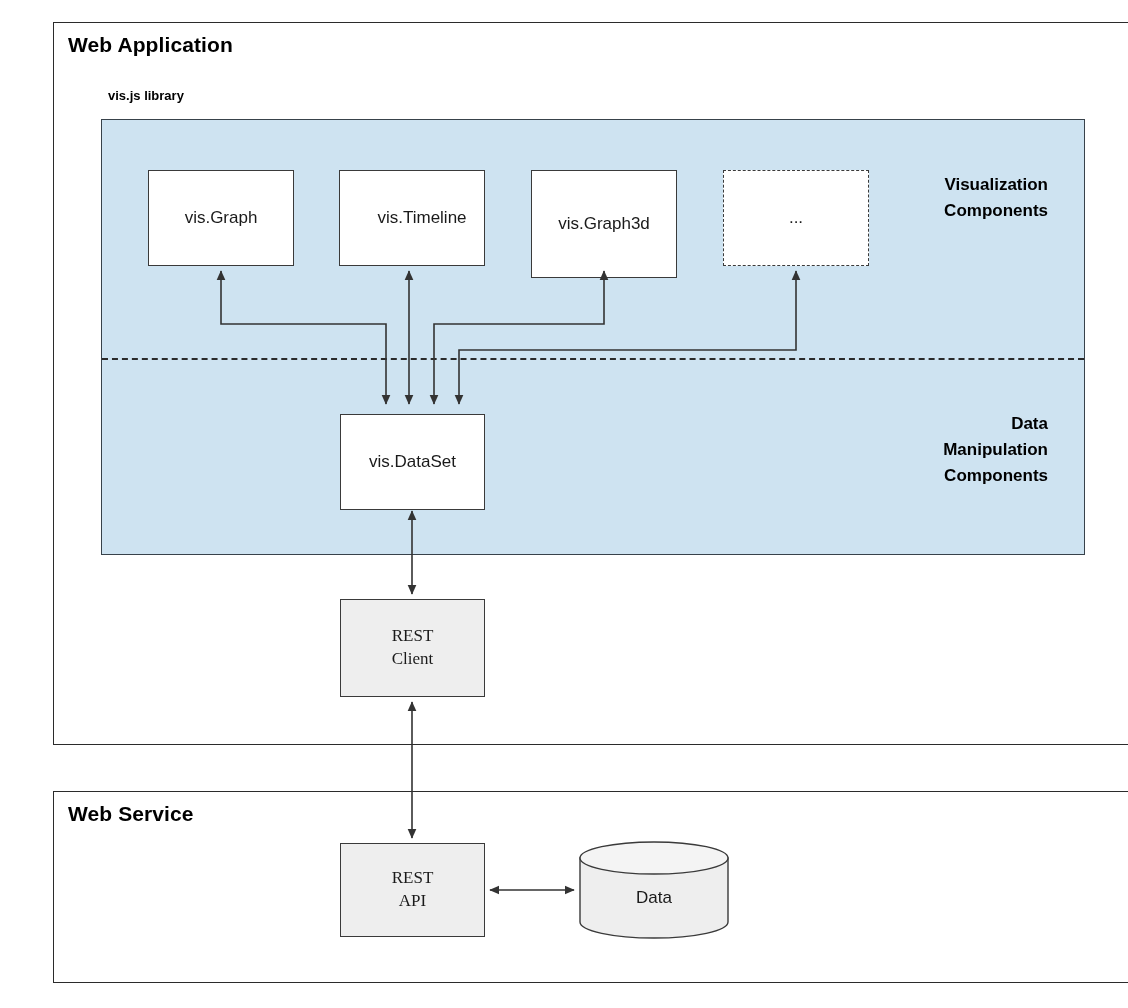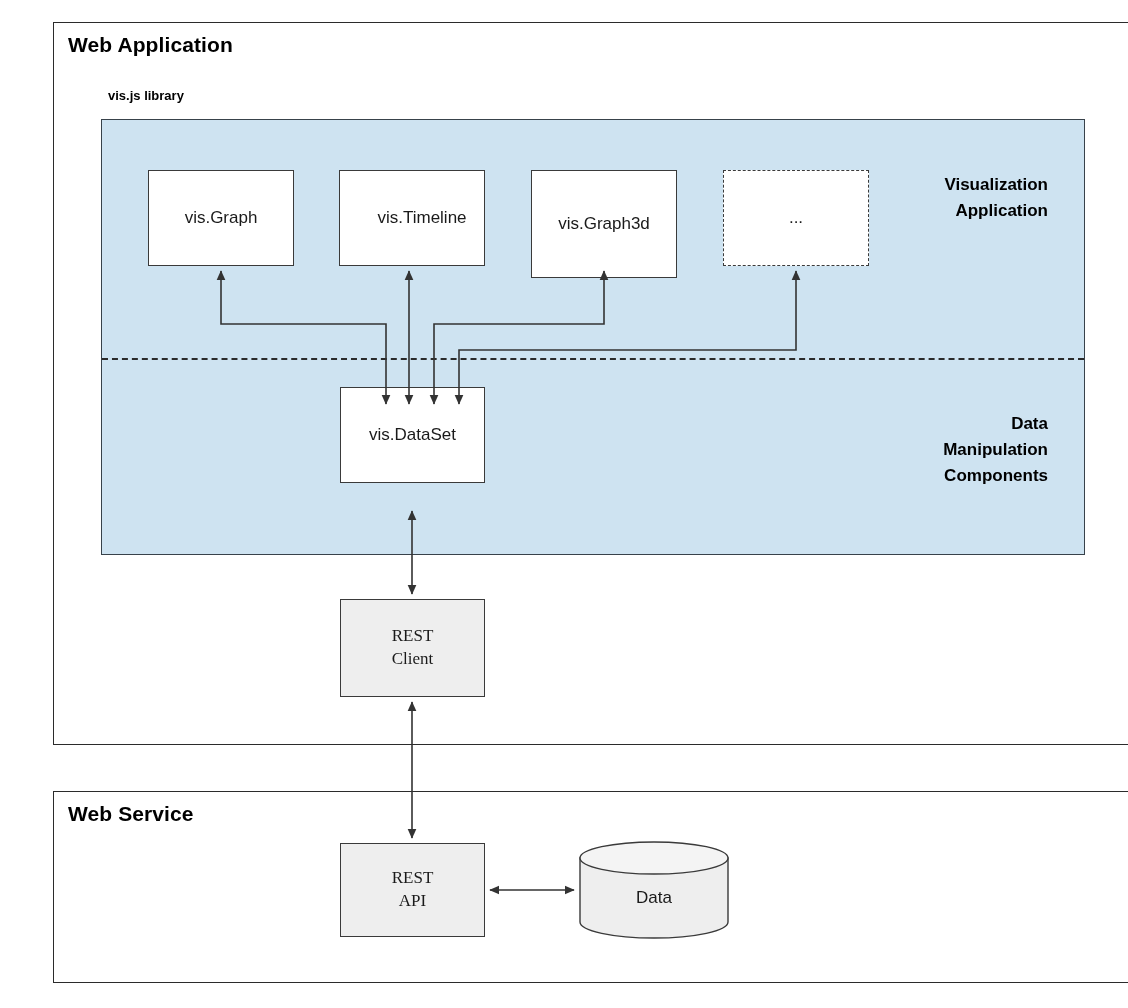--- a/index.html
+++ b/index.html
@@ -126,34 +126,34 @@
   <div class="container-box" style="left:25px; top:22px; width:1079px; height:723px;"></div>
   <div class="container-title" style="left:40px; top:33px;">Web Application</div>
 
   <div class="lib-title" style="left:80px; top:88px;">vis.js library</div>
 
   <div class="lib-panel" style="left:73px; top:119px; width:984px; height:436px;"></div>
 
   <div class="divider-dashed" style="left:74px; top:358px; width:982px;"></div>
 
   <div class="zone-label" style="left:790px; top:172px; width:230px;">Visualization
-Application</div>
+Components</div>
   <div class="zone-label" style="left:790px; top:411px; width:230px;">Data
 Manipulation
 Components</div>
 
   <div class="node solid" style="left:120px; top:170px; width:146px; height:96px;">vis.Graph</div>
 
   <div class="node solid" style="left:311px; top:170px; width:146px; height:96px;padding-left:20px;">vis.Timeline</div>
 
   <div class="node solid" style="left:503px; top:170px; width:146px; height:108px;">vis.Graph3d</div>
 
   <div class="node dashed" style="left:695px; top:170px; width:146px; height:96px;">...</div>
 
-  <div class="node solid" style="left:312px; top:387px; width:145px; height:96px;">vis.DataSet</div>
+  <div class="node solid" style="left:312px; top:414px; width:145px; height:96px;">vis.DataSet</div>
 
   <div class="node gray" style="left:312px; top:599px; width:145px; height:98px;">REST
 Client</div>
 
   <div class="container-box" style="left:25px; top:791px; width:1079px; height:192px;"></div>
   <div class="container-title" style="left:40px; top:802px;">Web Service</div>
 
   <div class="node gray" style="left:312px; top:843px; width:145px; height:94px;">REST
 API</div>
 

